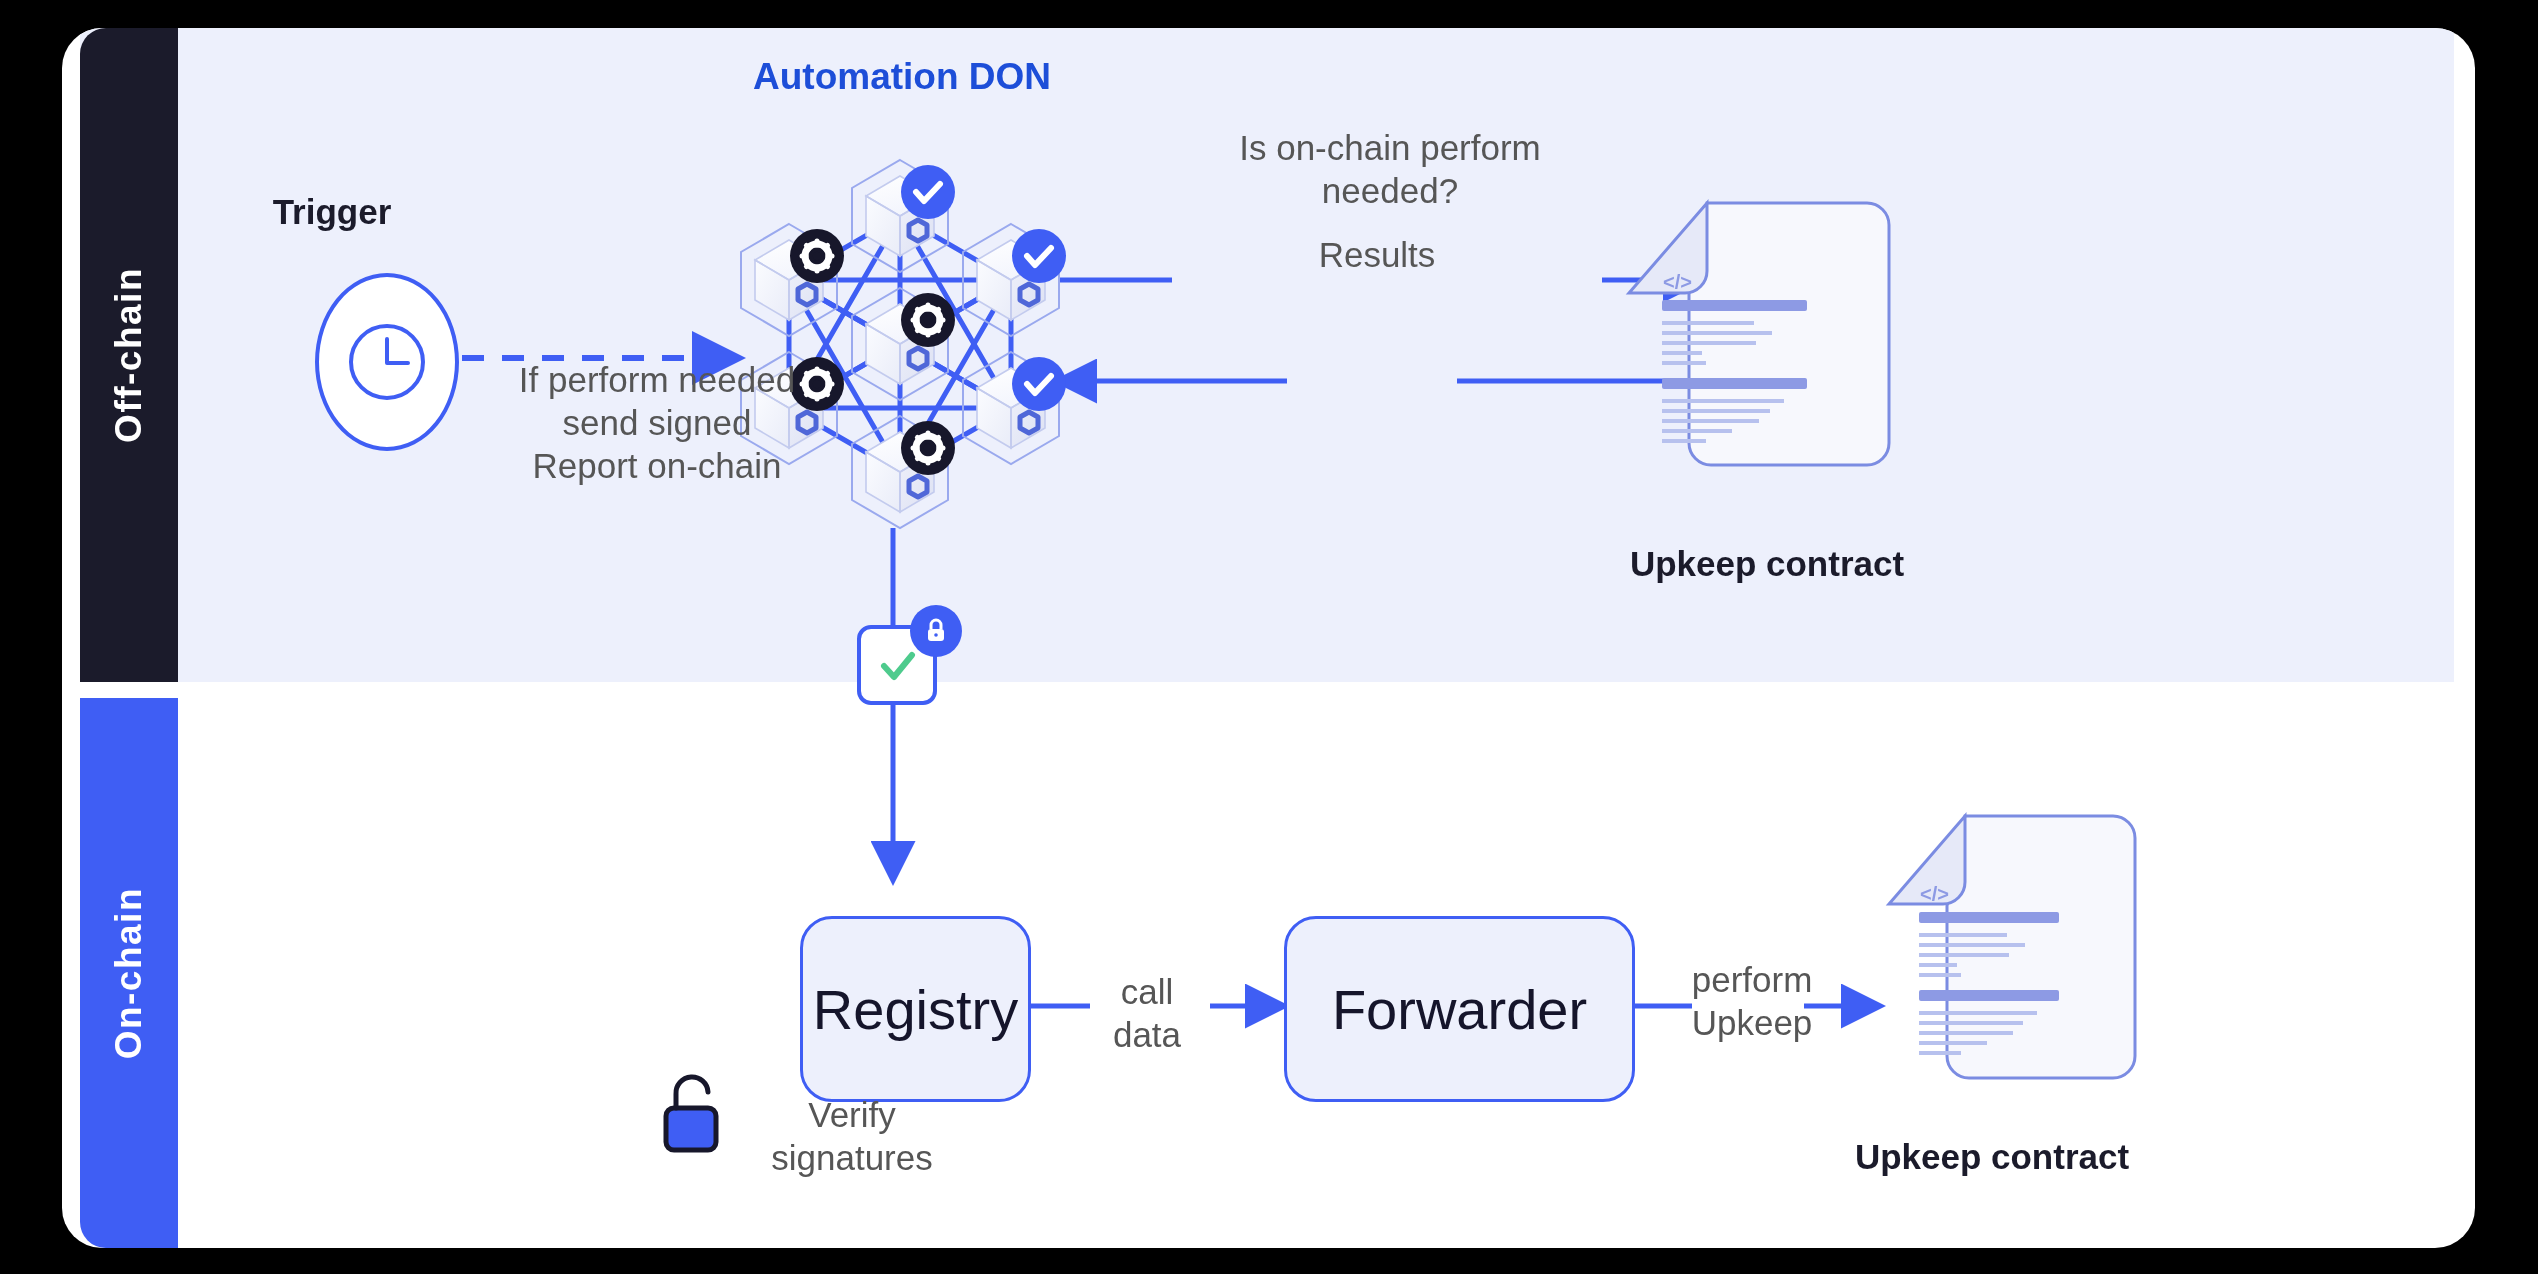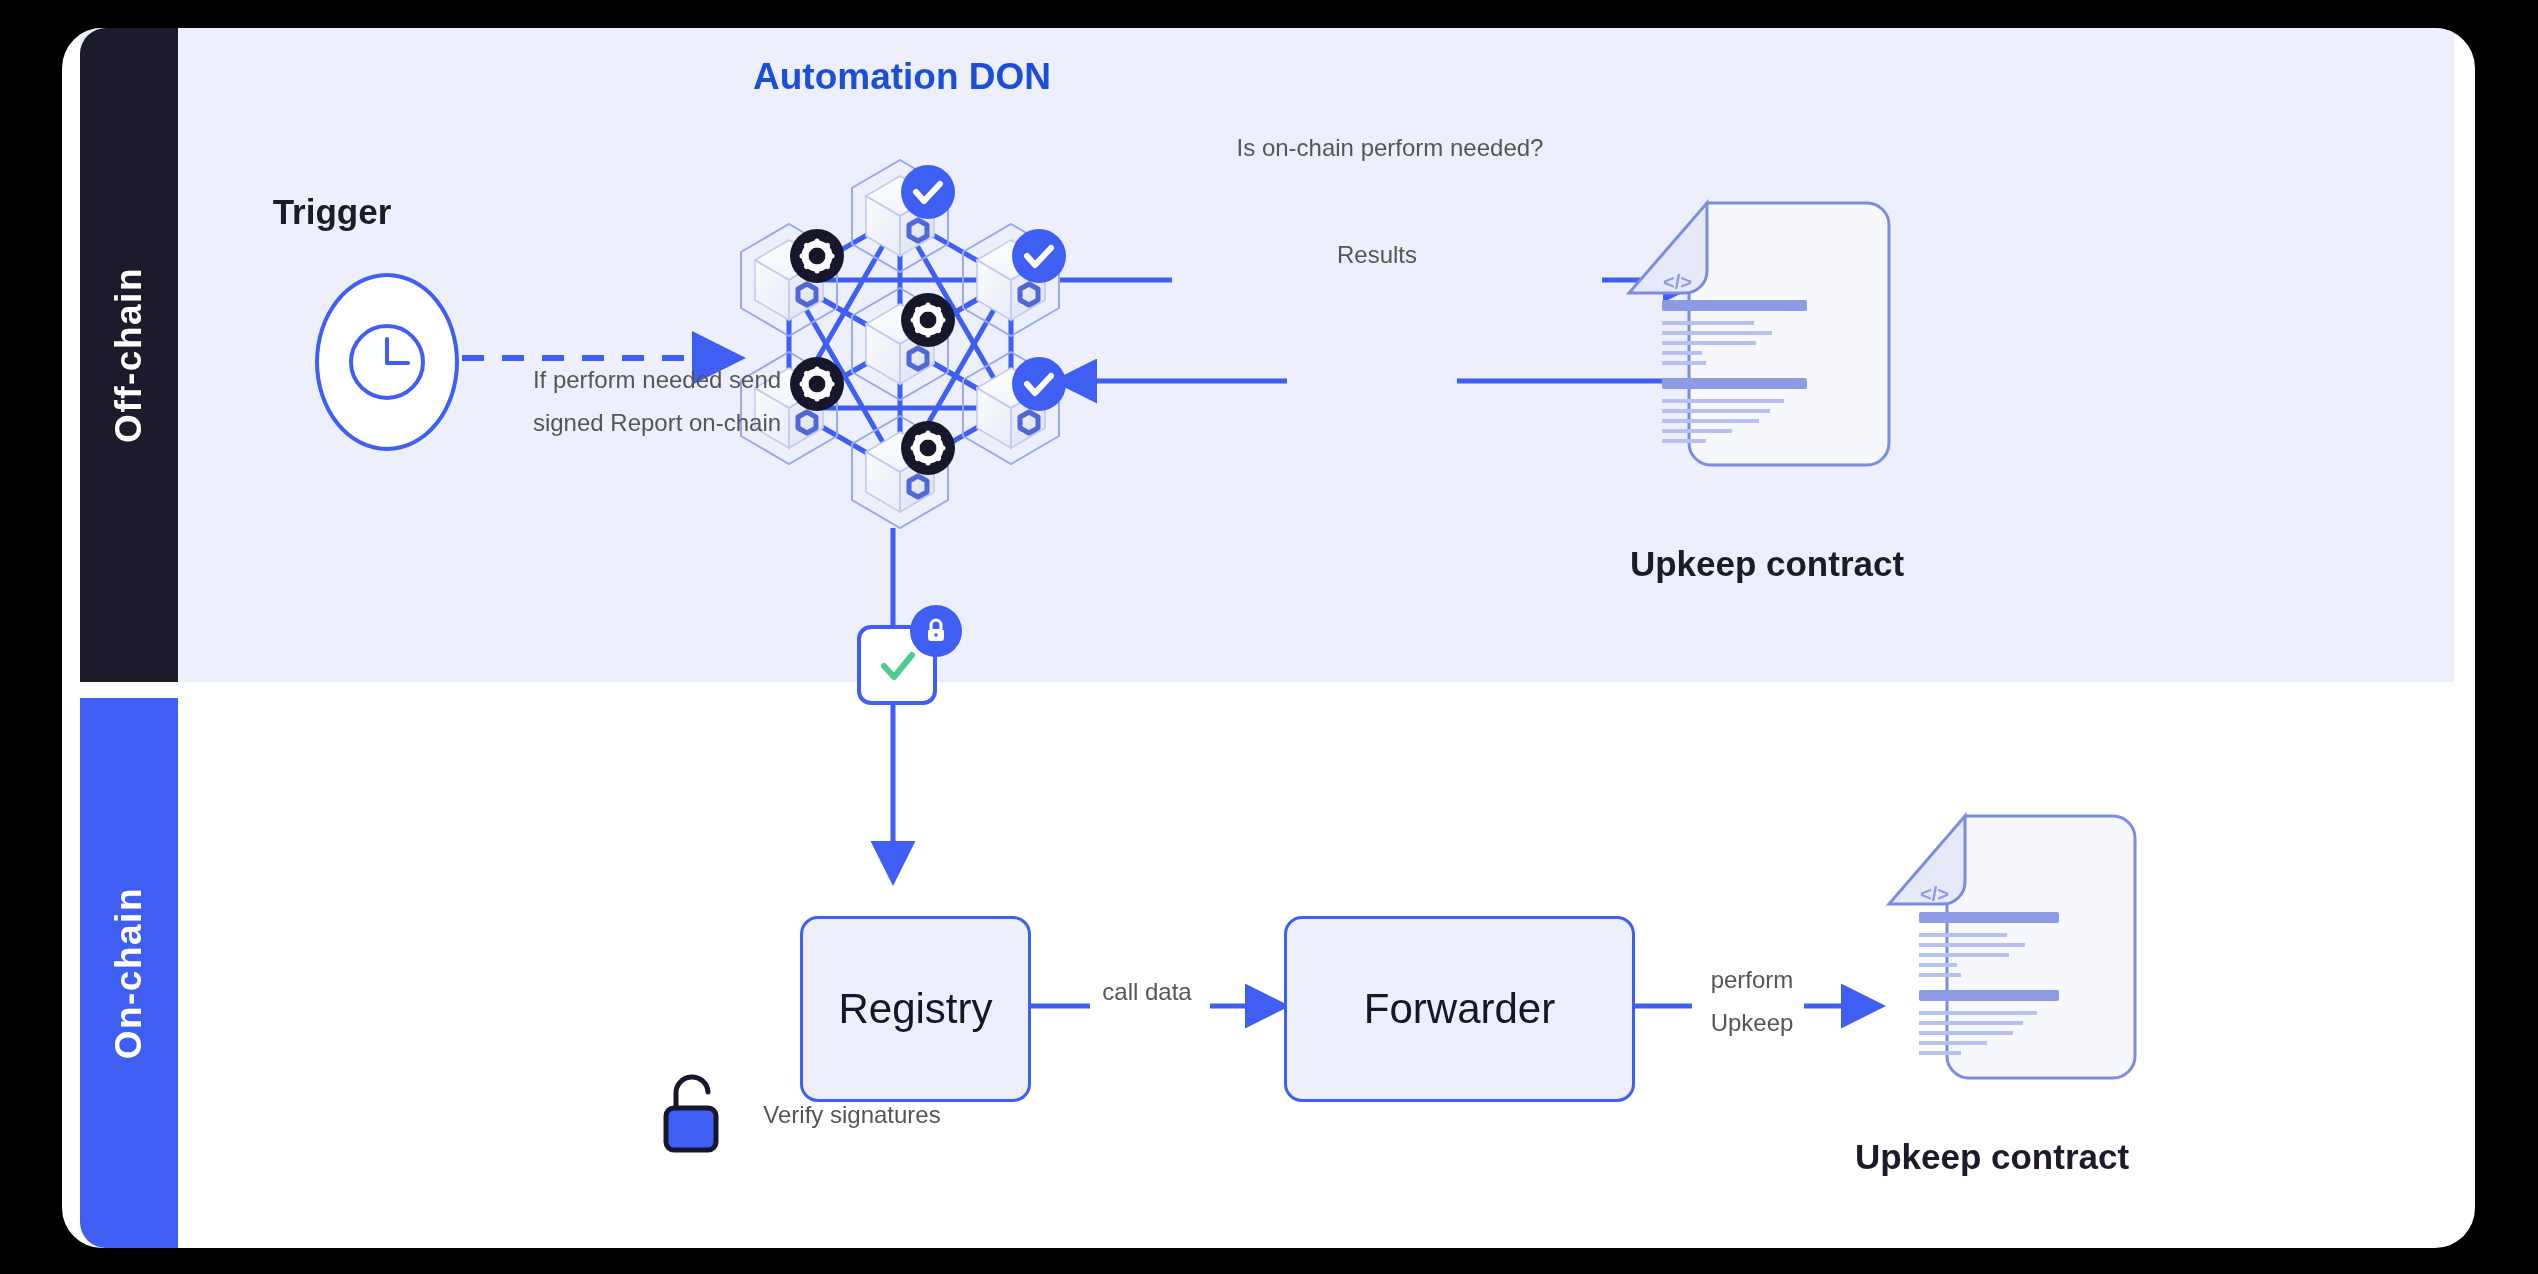--- a/index.html
+++ b/index.html
@@ -18,31 +18,31 @@
   
   .band{position:absolute;width:98px;display:flex;align-items:center;justify-content:center;}
   .band span{
       writing-mode:vertical-rl;transform:rotate(180deg);
       font-weight:bold;font-size:37px;letter-spacing:1.5px;color:#fff;}
   #band-offchain{left:18px;top:0px;height:654px;background:#1b1b2b;
       border-top-left-radius:26px;}
   #band-onchain{left:18px;top:670px;height:550px;background:#3f5ef4;
       border-bottom-left-radius:26px;}
 
-  .txt{position:absolute;color:#565656;font-size:24px;line-height:43px;text-align:center;}
+  .txt{position:absolute;color:#565656;font-size:35px;line-height:43px;text-align:center;}
   .lbl-bold{position:absolute;color:#1b1b2b;font-weight:bold;font-size:35px;text-align:center;margin-top:44px;}
   .title-bold{position:absolute;color:#1d4ed8;font-weight:bold;font-size:37px;text-align:center;}
 
   
   .ovl{position:absolute;left:0;top:0;width:2413px;height:1220px;pointer-events:none;}
 
   
-  .pbox{position:absolute;background:#edf0fc;border:3px solid #3f5ef4;border-radius:18px;
+  .pbox{position:absolute;background:#edf0fc;border:3px solid #3f5ef4;border-radius:32px;
         display:flex;align-items:center;justify-content:center;
-        color:#15152b;font-size:42px;}
+        color:#15152b;font-size:56px;}
 
   
   #trigger-circle{position:absolute;left:253px;top:245px;width:136px;height:170px;
       border:4px solid #3f5ef4;border-radius:50%;background:#fff;
       display:flex;align-items:center;justify-content:center;}
 
   
   #signed-report{position:absolute;left:795px;top:597px;width:72px;height:72px;
       background:#fff;border:4px solid #3f5ef4;border-radius:14px;
       display:flex;align-items:center;justify-content:center;}

